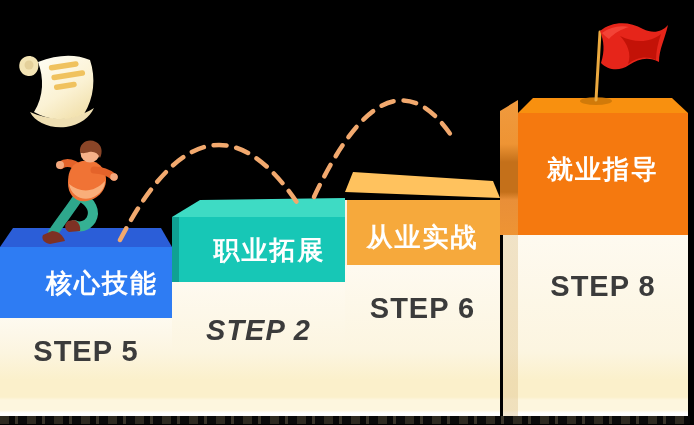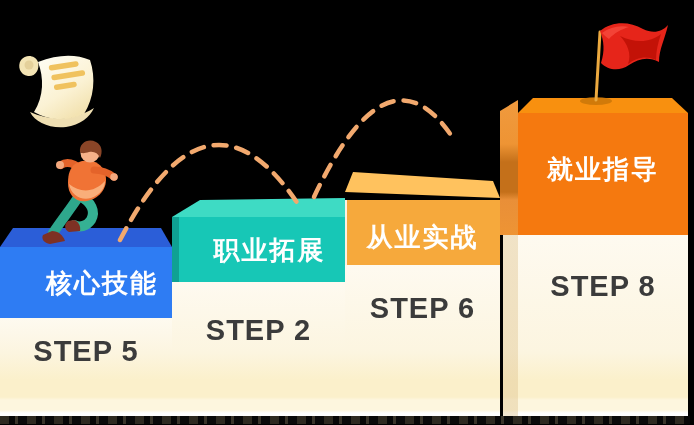--- a/index.html
+++ b/index.html
@@ -27,21 +27,21 @@
   .s1-body{left:0;top:318px;width:172px;height:99px;
     background:linear-gradient(180deg,#FEFAF0 0px,#FCF5E0 34px,#FBF0CB 62px,#FBF0CB 79px,#FDF6DE 82px,#FDF6DE 92px,#FFFFFF 95px,#FFFFFF 99px);}
   .s1-label{top:337px;left:0;width:172px;}
   
   .s2-top{left:172px;top:198px;width:173px;height:19px;background:#3EDBC4;
     clip-path:polygon(28px 2px,173px 0,173px 19px,0 19px);}
   .s2-head{left:172px;top:217px;width:195px;height:65px;
     background:linear-gradient(90deg,#0FA193 0 7px,#17C7B6 7px);}
   .s2-body{left:172px;top:282px;width:173px;height:135px;
     background:linear-gradient(180deg,#FEFAF0 0px,#FCF5E0 70px,#FBF0CB 98px,#FBF0CB 115px,#FDF6DE 118px,#FDF6DE 128px,#FFFFFF 131px,#FFFFFF 135px);}
-  .s2-label{top:316px;left:172px;width:173px;}
+  .s2-label{top:316px;left:172px;width:173px;font-style:italic;}
   
   .s3-top{left:345px;top:172px;width:155px;height:26px;background:#FFC25E;
     clip-path:polygon(8px 0,148px 9px,155px 26px,0 20px);}
   .s3-head{left:345px;top:200px;width:155px;height:73px;background:#F6A93C;}
   .s3-head::before{content:"";position:absolute;left:0;top:0;bottom:0;width:2px;
     background:rgba(255,255,255,.85);}
   .s3-body{left:345px;top:265px;width:155px;height:152px;
     background:linear-gradient(180deg,#FEFAF0 0px,#FCF5E0 87px,#FBF0CB 115px,#FBF0CB 132px,#FDF6DE 135px,#FDF6DE 145px,#FFFFFF 148px,#FFFFFF 152px);}
   .s3-label{top:294px;left:345px;width:155px;}
   

